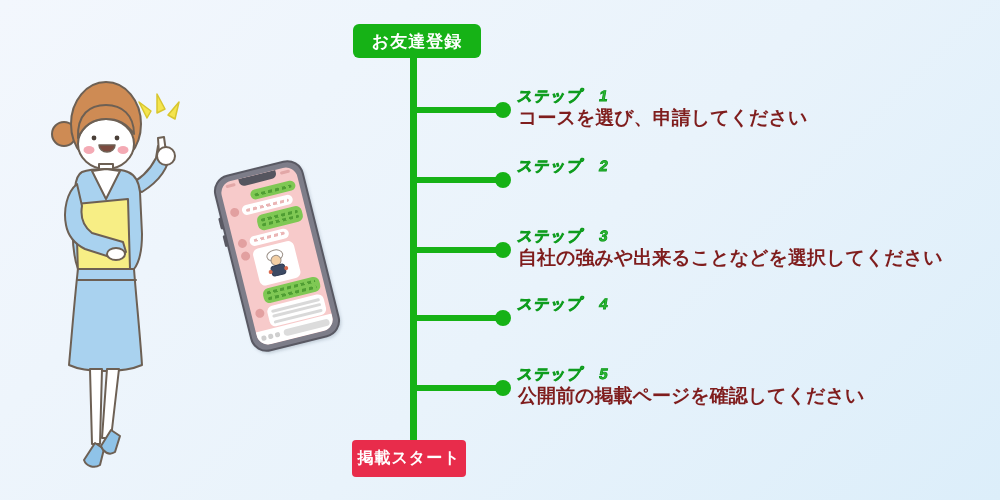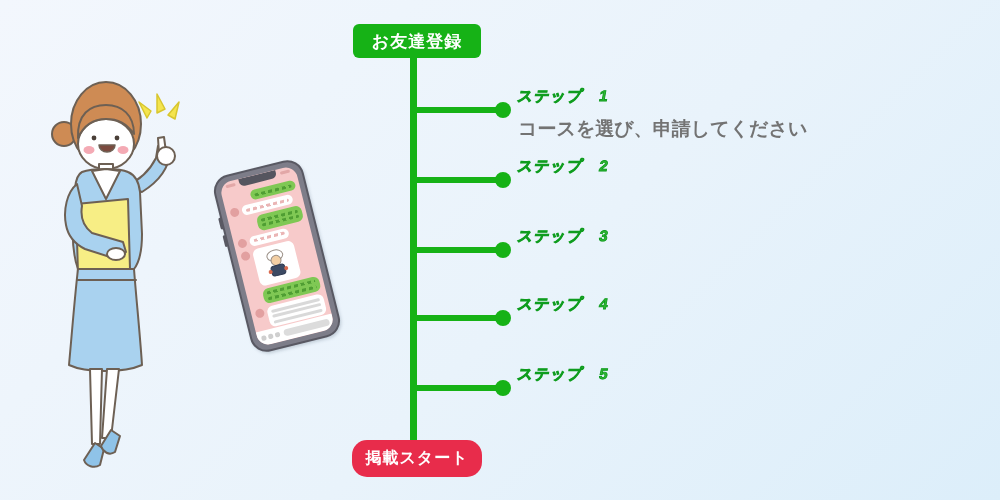--- a/index.html
+++ b/index.html
@@ -11,32 +11,32 @@
   }
   .abs { position:absolute; }
 
   
   .vline { left:410px; top:55px; width:7px; height:390px; background:#16b216; }
   .badge {
     display:flex; align-items:center; justify-content:center;
     color:#fff; font-weight:bold; letter-spacing:1px;
   }
   .badge-start { left:353px; top:24px; width:128px; height:34px; background:#16b216; border-radius:6px; font-size:17px; }
-  .badge-end   { left:352px; top:440px; width:130px; height:37px; background:#e82c4b; border-radius:15px; font-size:16px; }
+  .badge-end   { left:352px; top:440px; width:114px; height:37px; background:#e82c4b; border-radius:4px; font-size:16px; }
 
   .step { left:410px; width:590px; height:64px; position:absolute; }
   .step-line { position:absolute; left:0; top:21px; width:93px; height:6px; background:#16b216; }
   .step-dot  { position:absolute; left:85px; top:16px; width:16px; height:16px; border-radius:50%; background:#16b216; }
   .step-text { position:absolute; left:108px; top:0; white-space:nowrap; }
   .step-label {
     display:inline-block; transform:skewX(-10deg);
     font-size:15px; font-weight:bold; color:#35b835;
     -webkit-text-stroke:0.9px #0e9c1e; letter-spacing:1px; line-height:20px;
   }
-  .step-desc { font-size:19px; font-weight:bold; color:#737373; line-height:24px; margin-top:11px; }
+  .step-desc { font-size:19px; font-weight:bold; color:#7f1d1d; line-height:24px; margin-top:0px; }
 
   
   .phone {
     left:231px; top:165px; width:92px; height:182px;
     transform:rotate(-14deg);
     background:#7d7d89; border:2px solid #595963; border-radius:17px;
     padding:5px; box-shadow:1px 2px 3px rgba(90,110,130,.25);
   }
   .phone-btn { position:absolute; left:-4px; width:3px; height:12px; background:#595963; border-radius:2px; }
   .screen {
@@ -85,34 +85,36 @@
   <div class="step-dot"></div>
   <div class="step-text">
     <div class="step-label">ステップ　2</div>
   </div>
 </div>
 <div class="step" style="top:226px">
   <div class="step-line"></div>
   <div class="step-dot"></div>
   <div class="step-text">
     <div class="step-label">ステップ　3</div>
+    <div class="step-desc">自社の強みや出来ることなどを選択してください</div>
   </div>
 </div>
 <div class="step" style="top:294px">
   <div class="step-line"></div>
   <div class="step-dot"></div>
   <div class="step-text">
     <div class="step-label">ステップ　4</div>
   </div>
 </div>
 <div class="step" style="top:364px">
   <div class="step-line"></div>
   <div class="step-dot"></div>
   <div class="step-text">
     <div class="step-label">ステップ　5</div>
+    <div class="step-desc">公開前の掲載ページを確認してください</div>
   </div>
 </div>
 
 <div class="abs badge badge-end">
   <span>掲載スタート</span>
 </div>
 
 <div class="abs phone">
   <div class="phone-btn" style="top:38px"></div>
   <div class="phone-btn" style="top:56px"></div>

